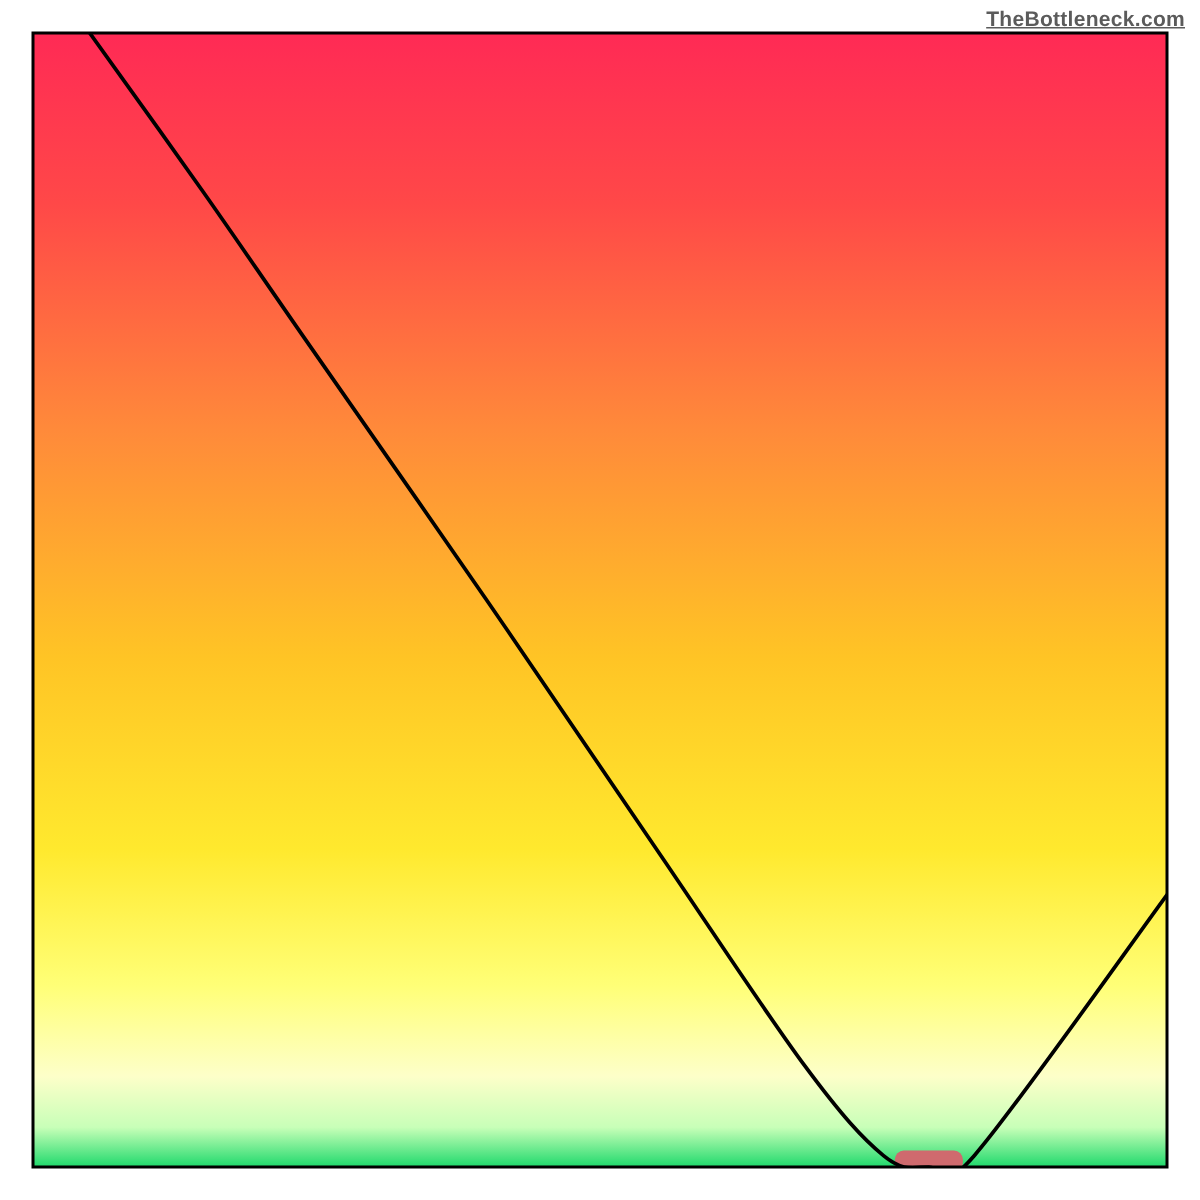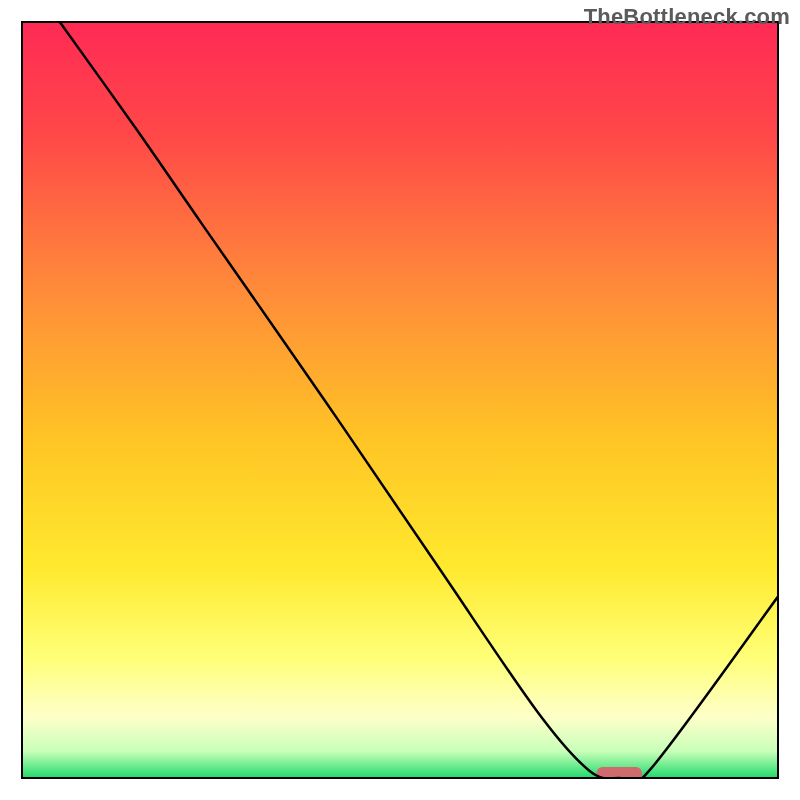--- a/index.html
+++ b/index.html
@@ -13,26 +13,27 @@
   }
   .container {
     position: relative;
     width: 800px;
     height: 800px;
   }
   .watermark {
     position: absolute;
     top: 4px;
     right: 10px;
-    font-size: 22px;
+    font-size: 14px;
     font-weight: 600;
     color: #5b5b5b;
     letter-spacing: 0.2px;
     z-index: 50;
     user-select: none;
+    text-decoration: underline;
   }
   svg.chart {
     position: absolute;
     left: 0;
     top: 0;
     width: 800px;
     height: 800px;
     display: block;
   }
 </style>

